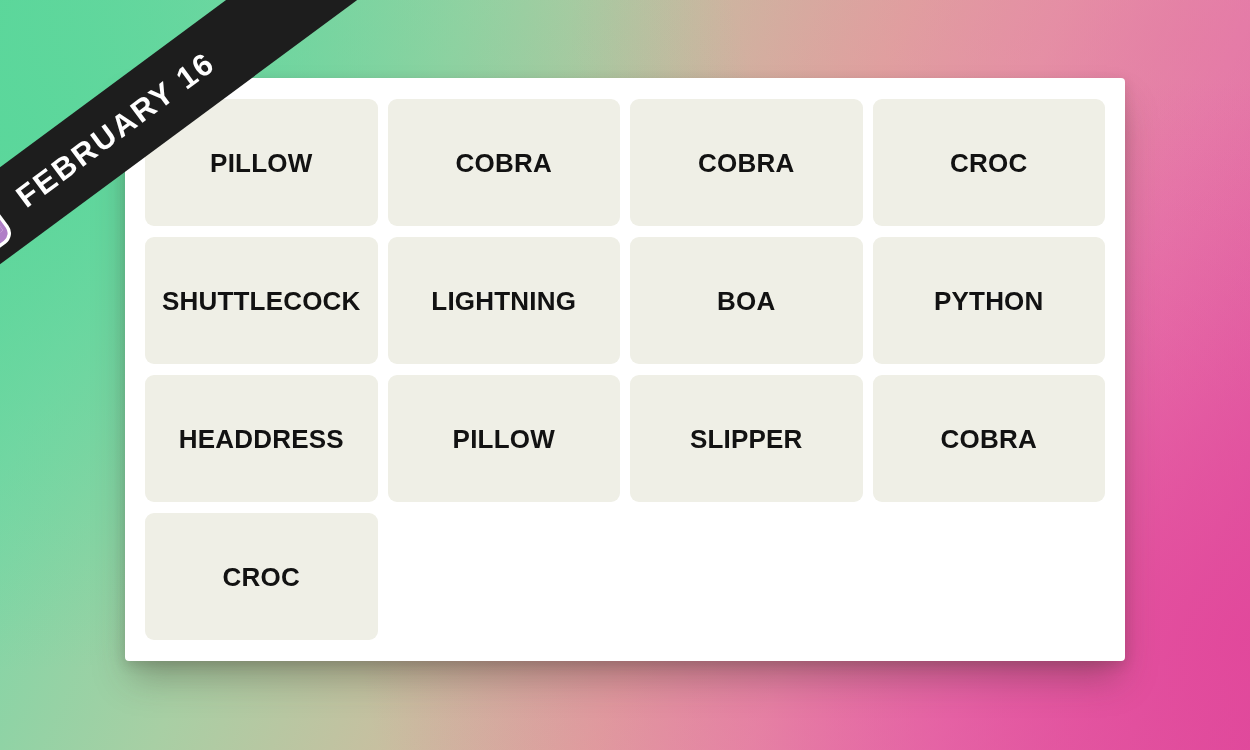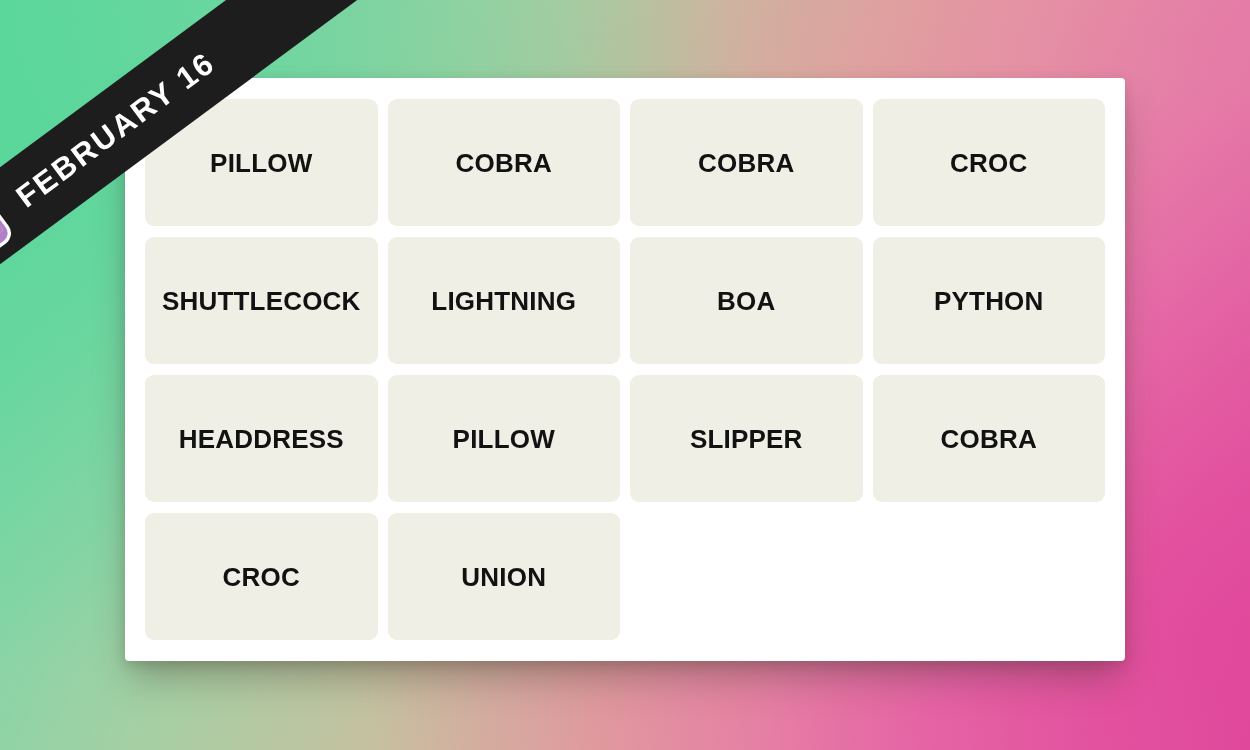--- a/index.html
+++ b/index.html
@@ -171,23 +171,20 @@
       </div>
       <div class="tile">
         <span class="tile-label">SLIPPER</span>
       </div>
 
       <div class="tile">
         <span class="tile-label">COBRA</span>
       </div>
       <div class="tile">
         <span class="tile-label">CROC</span>
-      </div>
-      <div class="tile">
-        <span class="tile-label">UNION</span>
       </div>
 
     </div>
   </div>
 
   <div id="ribbon">
     <div id="ribbon-icon">
       <svg width="56" height="56" viewBox="0 0 56 56" aria-hidden="true">
         <rect x="4" y="4" width="48" height="48" rx="11" ry="11" fill="#b07fc7" stroke="#ffffff" stroke-width="3.4"></rect>
         <g fill="#ffffff">

